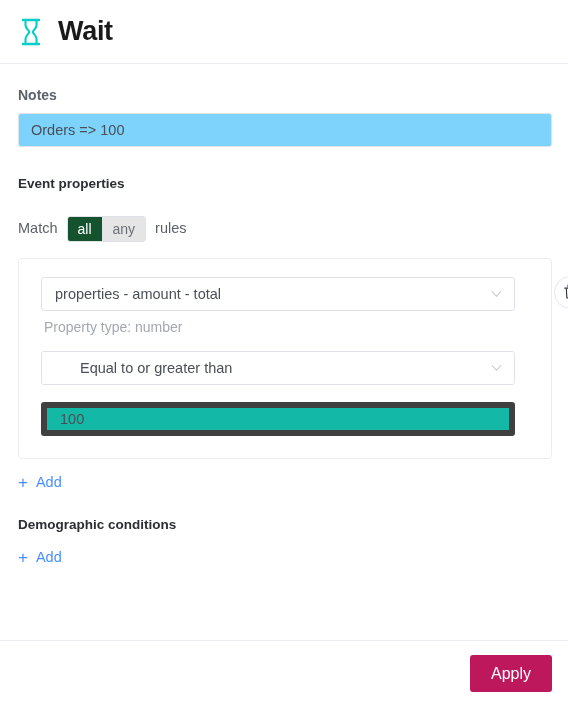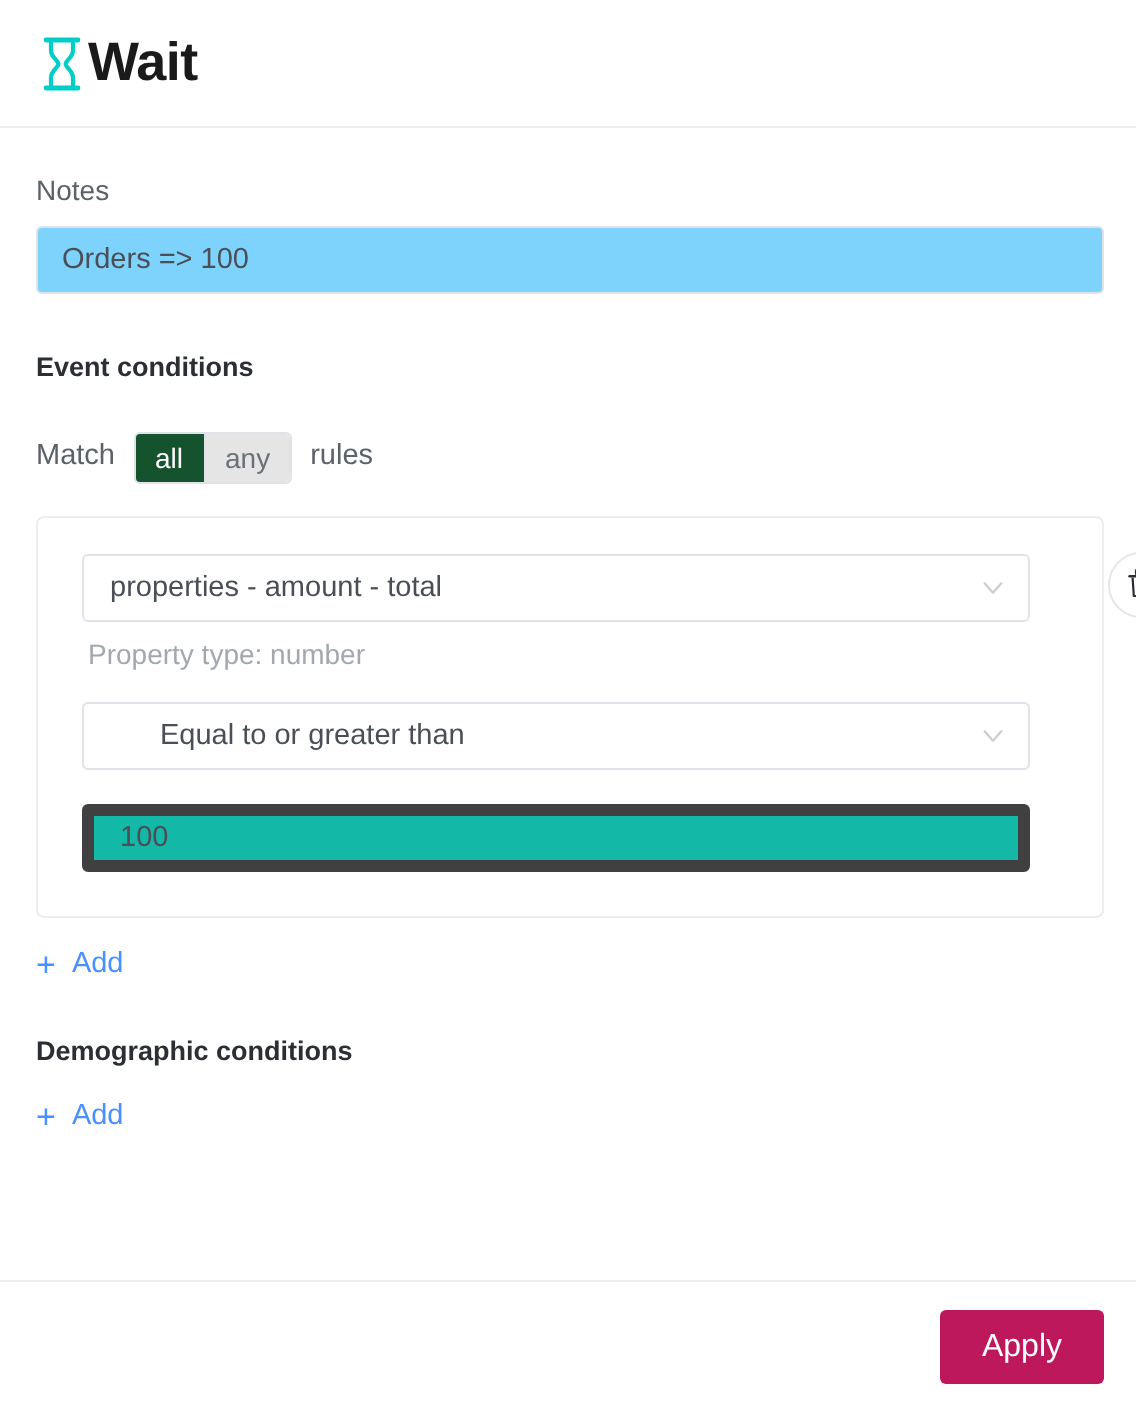--- a/index.html
+++ b/index.html
@@ -18,20 +18,21 @@
     position: relative;
   }
 
   
   .panel-header {
     height: 64px;
     border-bottom: 1px solid #ebedf0;
     display: flex;
     align-items: center;
     padding: 0 18px;
+    gap: 14px;
   }
   .header-icon {
     width: 26px;
     height: 30px;
     display: flex;
     align-items: center;
     justify-content: center;
     flex: 0 0 auto;
   }
   .header-icon svg { display: block; }
@@ -48,20 +49,21 @@
     padding: 24px 18px 0 18px;
     height: 576px;
     overflow: hidden;
   }
 
   .field-label {
     font-size: 14px;
     color: #5b6269;
     margin-bottom: 11px;
     line-height: 1;
+    font-weight: bold;
   }
 
   .text-input {
     display: block;
     width: 534px;
     height: 34px;
     border: 1px solid #dfe2e6;
     border-radius: 3px;
     background: #7dd3fc;
     padding: 0 12px;
@@ -260,21 +262,21 @@
   <span class="panel-title">Wait</span>
 </div>
 
 <div class="panel-body">
 
   
   <div class="field-label">Notes</div>
   <input class="text-input" type="text" value="Orders =&gt; 100" style="">
 
   
-  <div class="section-title">Event conditions</div>
+  <div class="section-title">Event properties</div>
 
   <div class="match-row">
     <span class="match-word">Match</span>
     <span class="seg-toggle">
       <button class="seg-btn active">all</button>
       <button class="seg-btn">any</button>
     </span>
     <span class="match-word">rules</span>
   </div>
 

